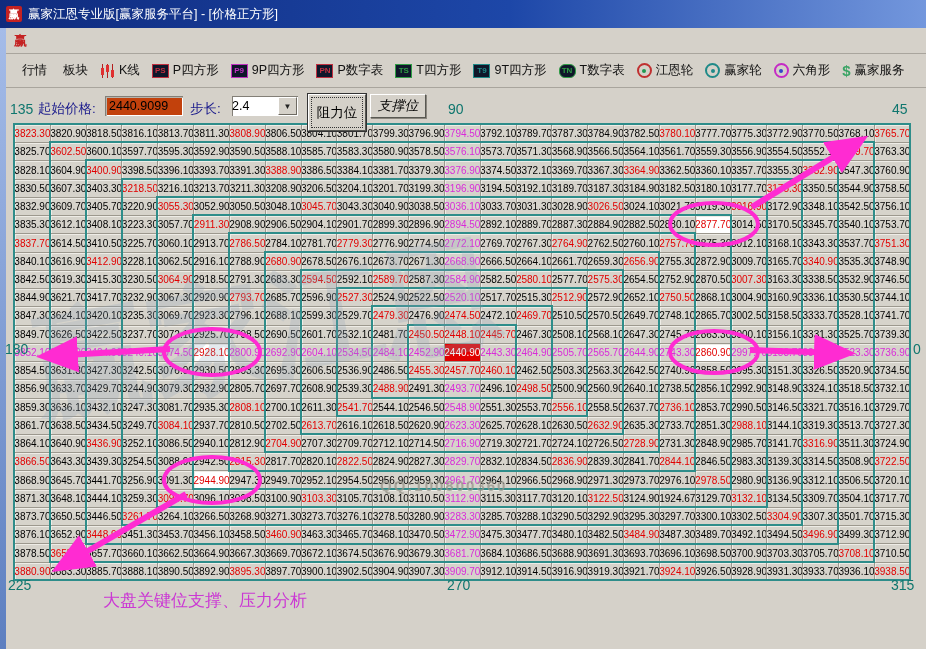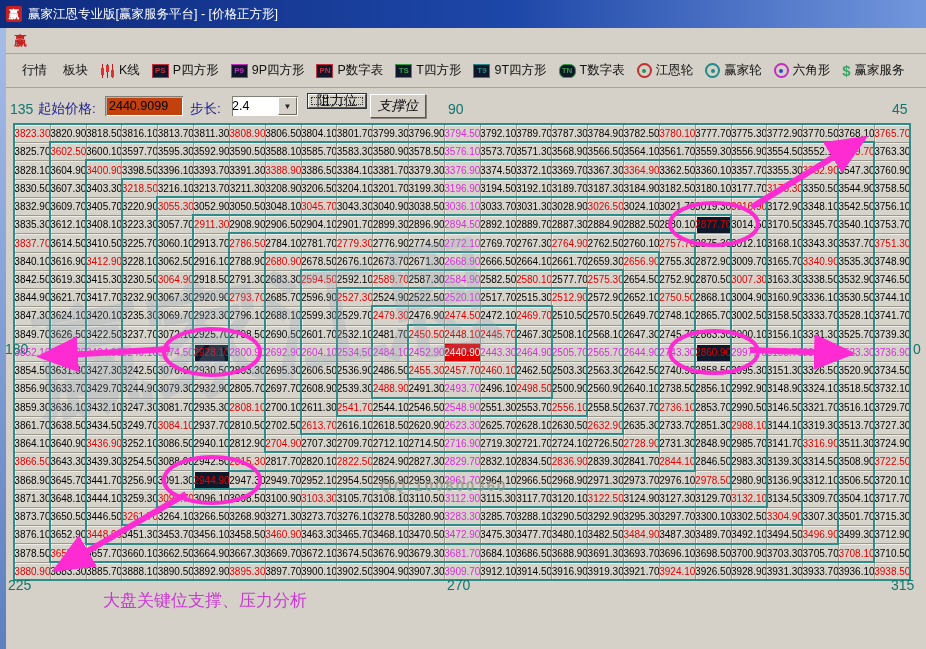--- a/index.html
+++ b/index.html
@@ -56,21 +56,21 @@
   .pushbtn.default{outline:1px dotted #333;outline-offset:-4px;box-shadow:0 0 0 1px #333,1px 1px 0 #8a867e;}
   
   .grid{position:absolute;left:14px;top:124px;display:grid;
         grid-template-columns:repeat(25,35.84px);grid-auto-rows:18.24px;
         border-top:1px solid #9c988e;border-left:1px solid #9c988e;z-index:1;}
   .cell{box-sizing:border-box;font-size:10px;display:flex;align-items:center;justify-content:center;
         border-right:1px solid #9c988e;border-bottom:1px solid #9c988e;
         box-shadow:inset 1px 1px 0 #eeece6;background:#d6d3cb;color:#000;white-space:nowrap;overflow:hidden;}
   .cell.r{color:#e10000;}
   .cell.m{color:#d92bd9;}
-  .cell.y{background:#0f172a;color:#e10000;}
+  .cell.y{background:#ffffff;color:#e10000;}
   .cell.c{background:#e10000;color:#fff;box-shadow:none;}
   .ring{position:absolute;border:2px solid #2e8d8a;pointer-events:none;z-index:2;}
   
   .wm-brand{position:absolute;left:30px;top:250px;font-size:118px;font-weight:bold;
             color:rgba(143,163,185,0.24);white-space:nowrap;transform:rotate(-10deg);z-index:3;pointer-events:none;}
   .wm-qq{position:absolute;left:380px;top:477px;font-size:15px;font-weight:bold;letter-spacing:2px;
          color:rgba(150,148,138,0.75);z-index:3;pointer-events:none;}
   .decor{position:absolute;left:0;top:0;z-index:6;pointer-events:none;}
   
   .analysis1{position:absolute;left:103px;top:589px;font-size:17px;color:#cb38d4;z-index:5;}
@@ -154,21 +154,21 @@
 
   <div class="controls">
     <span class="angle-label" style="left:4px;top:13px;">135</span>
     <span class="ctl-label" style="left:32px;top:12px;">起始价格:</span>
     <input class="textfield" style="left: 99px; top: 8px; width: 70px; height: 20px;" value="2440.9099">
     <span class="ctl-label" style="left:184px;top:12px;">步长:</span>
     <div class="combo" style="left:226px;top:8px;width:66px;height:20px;">
       <span class="val">2.4</span>
       <span class="drop">▼</span>
     </div>
-    <button class="pushbtn default" style="left:302px;top:6px;width:58px;height:14px;">阻力位</button>
+    <button class="pushbtn default" style="left:302px;top:6px;width:58px;height:37px;">阻力位</button>
     <button class="pushbtn" style="left:364px;top:6px;width:56px;height:24px;font-style:italic;">支撑位</button>
     <span class="angle-label" style="left:442px;top:13px;">90</span>
     <span class="angle-label" style="left:886px;top:13px;">45</span>
   </div>
 
   <div class="wm-brand">赢家江恩</div>
   <div class="grid" id="grid">
       <div class="cell r">3823.30</div>
       <div class="cell">3820.90</div>
       <div class="cell">3818.50</div>
@@ -680,21 +680,21 @@
       <div class="cell r">3103.30</div>
       <div class="cell">3105.70</div>
       <div class="cell">3108.10</div>
       <div class="cell">3110.50</div>
       <div class="cell m">3112.90</div>
       <div class="cell">3115.30</div>
       <div class="cell">3117.70</div>
       <div class="cell">3120.10</div>
       <div class="cell r">3122.50</div>
       <div class="cell">3124.90</div>
-      <div class="cell">3127.30</div>
+      <div class="cell">1924.67</div>
       <div class="cell">3129.70</div>
       <div class="cell r">3132.10</div>
       <div class="cell">3134.50</div>
       <div class="cell">3309.70</div>
       <div class="cell">3504.10</div>
       <div class="cell">3717.70</div>
       <div class="cell">3873.70</div>
       <div class="cell">3650.50</div>
       <div class="cell">3446.50</div>
       <div class="cell r">3261.70</div>

